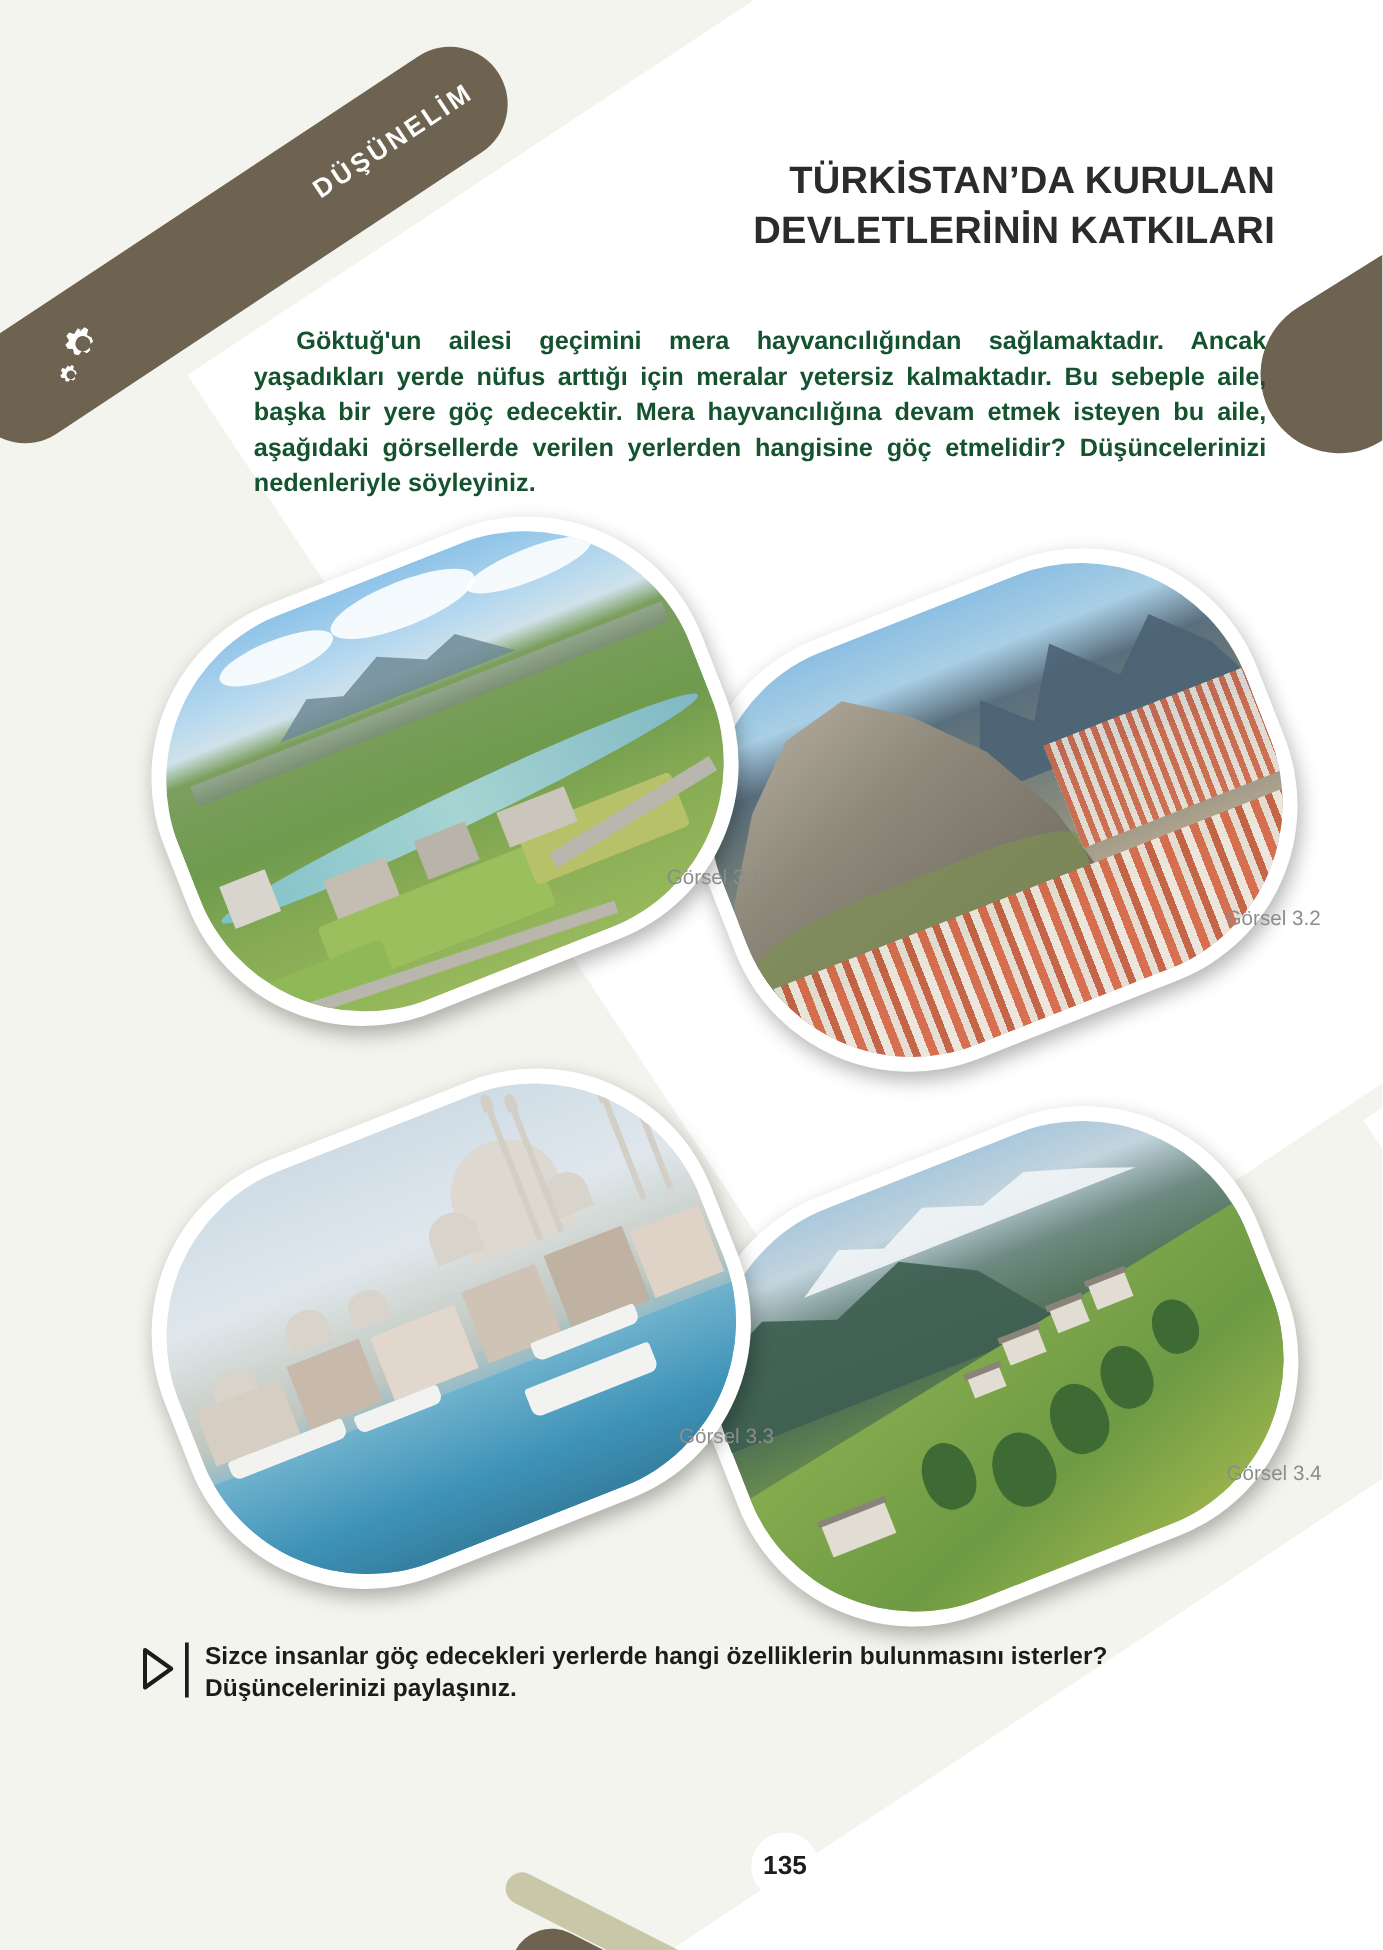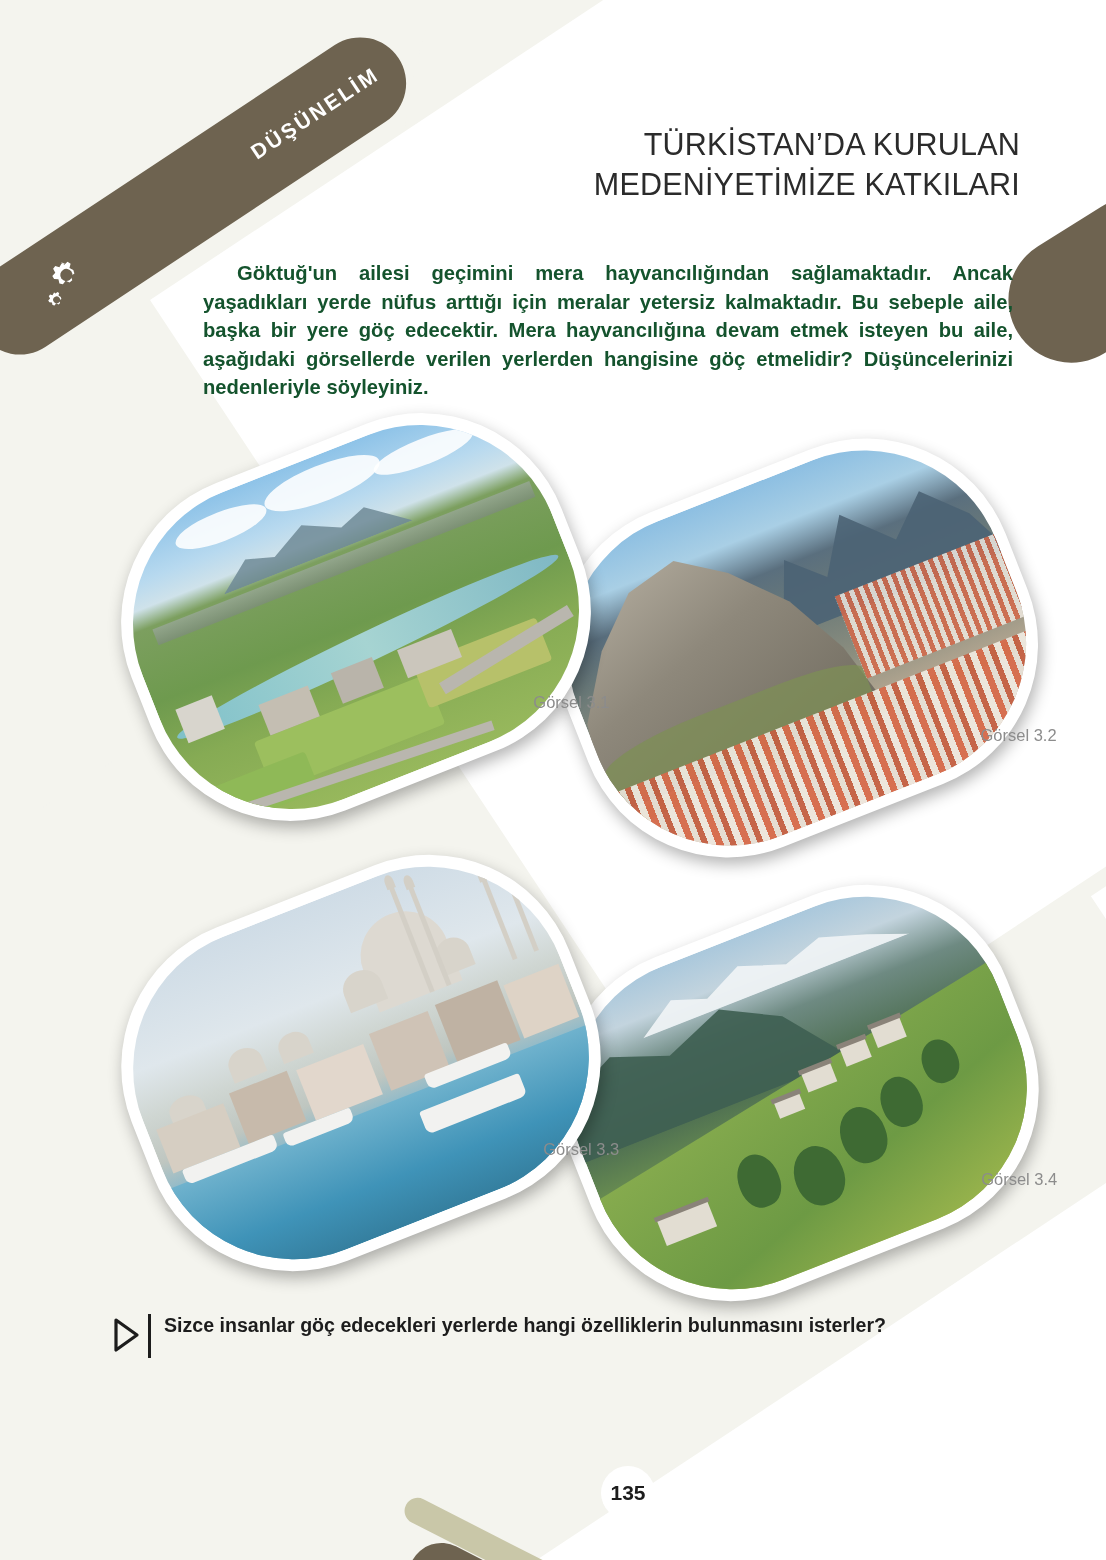--- a/index.html
+++ b/index.html
@@ -120,21 +120,21 @@
 
   
   .heading {
     position: absolute;
     left: 500px;
     top: 105px;
     width: 520px;
     text-align: right;
     color: #2b2b2b;
     font-size: 30.5px;
-    font-weight: normal;
+    font-weight: bold;
     line-height: 1.30;
     letter-spacing: 0.2px;
     font-family: "Liberation Sans", sans-serif;
   }
   .heading span { display: block; }
 
   
   .intro {
     position: absolute;
     left: 203px;
@@ -325,21 +325,21 @@
         <circle cx="38.5" cy="28.5" r="6.3" fill="#6e6350"></circle>
         <path d="M17.5 36l.9 2.5 2.7-.5.9 2-2 1.8 1.2 2.4-.6 2.1-2.7.2-.7 2.6-2.2.3-1.4-2.3-2.6.9-1.5-1.6 1-2.5-2.2-1.5.1-2.3 2.7-.6.2-2.7 2.1-.8 1.6 2.1 2.4-1.2 1.8 1.4z"></path>
         <circle cx="16" cy="44.4" r="3.6" fill="#6e6350"></circle>
       </g>
     </svg>
     <div class="think-tab-label">DÜŞÜNELİM</div>
   </div>
 
   <h1 class="heading">
     <span>TÜRKİSTAN’DA KURULAN</span>
-    <span>MEDENİYETİMİZE KATKILARI</span>
+    <span>DEVLETLERİNİN KATKILARI</span>
   </h1>
 
   <p class="intro">Göktuğ'un ailesi geçimini mera hayvancılığından sağlamaktadır. Ancak yaşadıkları yerde nüfus arttığı için meralar yetersiz kalmaktadır. Bu sebeple aile, başka bir yere göç edecektir. Mera hayvancılığına devam etmek isteyen bu aile, aşağıdaki görsellerde verilen yerlerden hangisine göç etmelidir? Düşüncelerinizi nedenleriyle söyleyiniz.</p>
 
   <figure id="fig1" class="figure">
     <div class="photo">
       <div class="sc-valley">
         <div class="cloud" style="left:18%;top:5%;width:22%;height:9%;"></div>
         <div class="cloud" style="left:40%;top:3%;width:28%;height:11%;"></div>
         <div class="cloud" style="left:66%;top:7%;width:24%;height:8%;"></div>
@@ -424,20 +424,21 @@
     <figcaption class="caption" style="transform:rotate(21.5deg);">Görsel 3.4</figcaption>
   </figure>
 
   <div class="note">
     <svg class="note-icon" viewBox="0 0 32 42" aria-hidden="true">
       <path d="M6 6 L27 21 L6 36 Z" fill="none" stroke="#1c1c1c" stroke-width="3.2" stroke-linejoin="round"></path>
     </svg>
     <div class="note-bar"></div>
     <div class="note-text">
       <span>Sizce insanlar göç edecekleri yerlerde hangi özelliklerin bulunmasını isterler?</span>
+      <span class="l2">Düşüncelerinizi paylaşınız.</span>
     </div>
   </div>
 
   <div class="footer-khaki"></div>
   <div class="footer-brown"></div>
   <div class="page-badge">
     <span>135</span>
   </div>
 
 </div>

